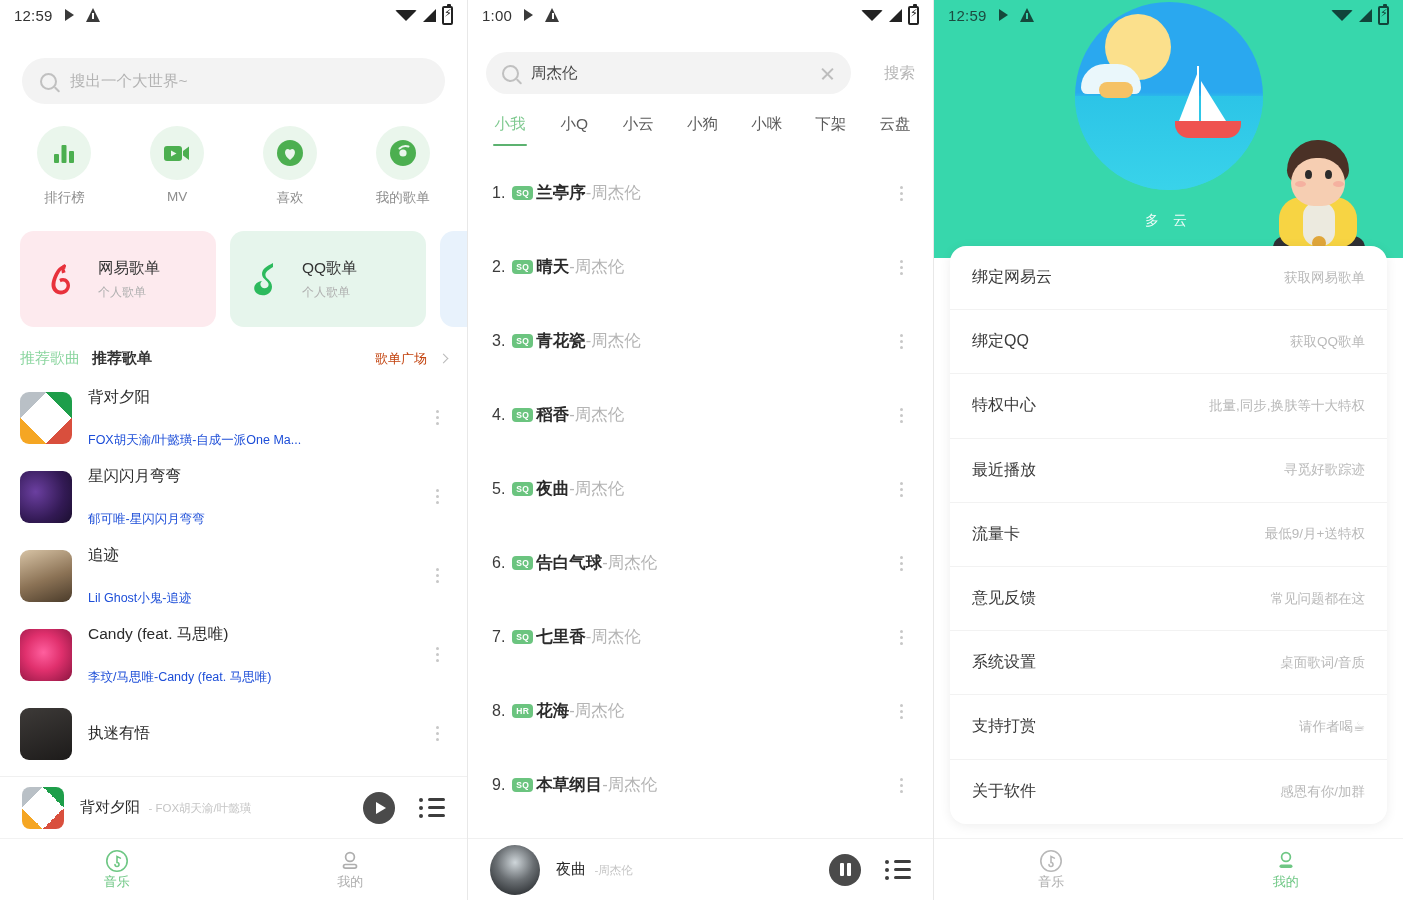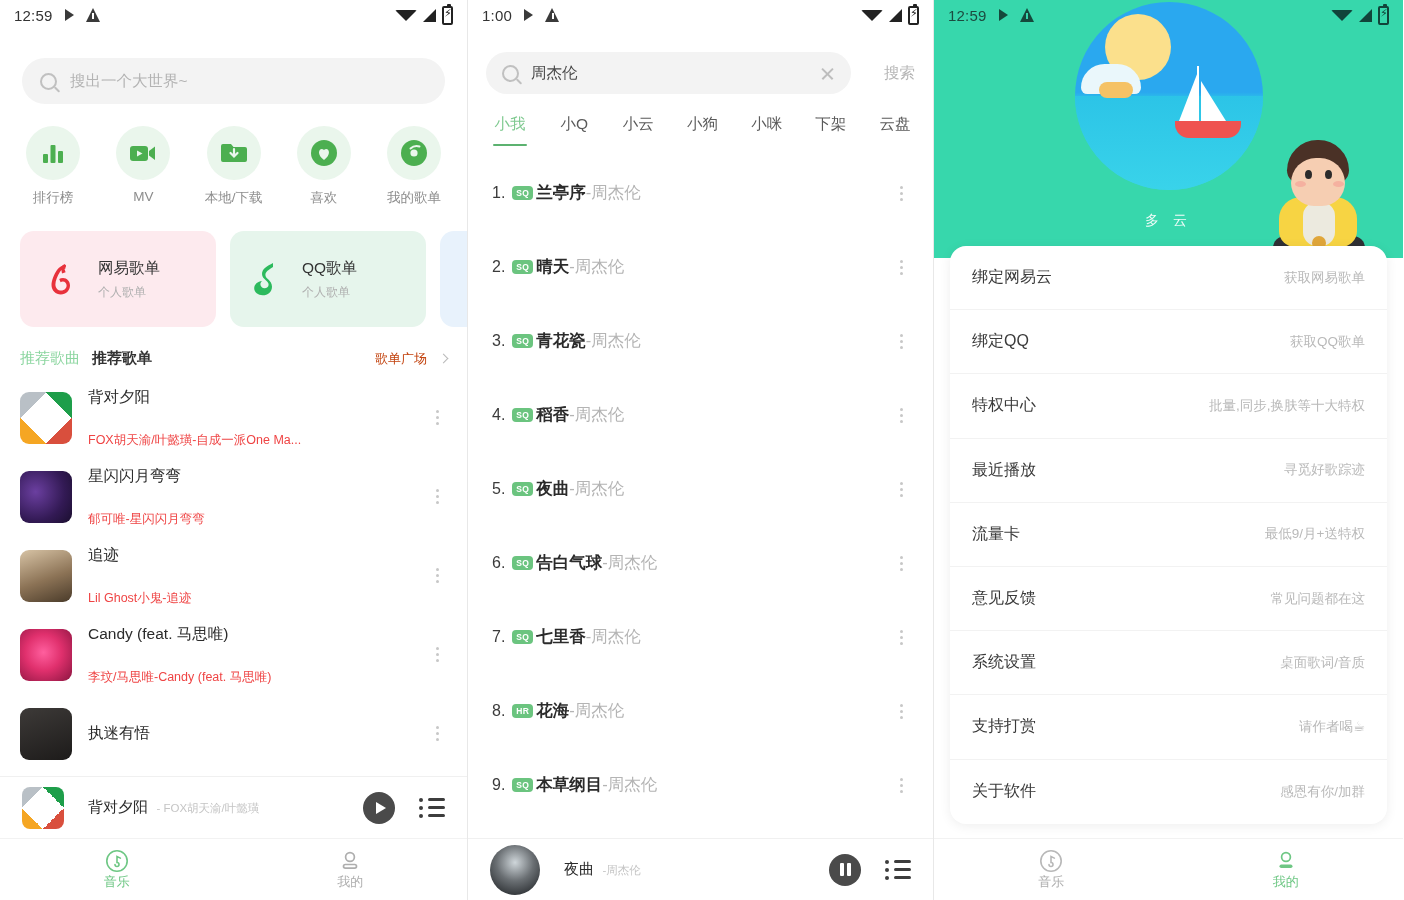--- a/index.html
+++ b/index.html
@@ -69,28 +69,28 @@
   .sect { display: flex; align-items: center; margin: 22px 20px 0 20px; gap: 12px; }
   .sect .t1 { font-size: 15px; color: #8cd6a0; }
   .sect .t2 { font-size: 15px; color: #333; font-weight: 600; }
   .sect .more { margin-left: auto; font-size: 13px; color: #c2410c; display: flex; align-items: center; gap: 13px; }
   .chev { width: 7px; height: 7px; border-right: 1.6px solid #b8b8b8; border-top: 1.6px solid #b8b8b8; transform: rotate(45deg); }
 
   .songs { margin-top: 10px; }
   .song { display: flex; align-items: center; padding: 9px 20px; gap: 16px; height: 79px; }
   .cover { width: 52px; height: 52px; border-radius: 9px; flex: none; background: #ddd; overflow: hidden; }
   .sname { font-size: 15.5px; color: #2b2b2b; }
-  .sart { font-size: 12.5px; color: #ef4444; margin-top: 24px; white-space: nowrap; overflow: hidden; text-overflow: ellipsis; max-width: 330px; }
+  .sart { font-size: 12.5px; color: #1d4ed8; margin-top: 24px; white-space: nowrap; overflow: hidden; text-overflow: ellipsis; max-width: 330px; }
   .dots { margin-left: auto; width: 20px; display: flex; flex-direction: column; align-items: center; gap: 3px; }
   .dots i { width: 3px; height: 3px; border-radius: 50%; background: #c7c7c7; display: block; }
 
   
   .mini {
     position: absolute; left: 0; bottom: 62px; width: 100%; height: 62px;
-    background: #fff; border-top: 1px solid #f0f0f0; display: flex; align-items: center; padding: 0 22px; gap: 24px;
+    background: #fff; border-top: 1px solid #f0f0f0; display: flex; align-items: center; padding: 0 22px; gap: 16px;
   }
   .mini .cover { width: 42px; height: 42px; border-radius: 8px; }
   .mtitle { font-size: 15px; color: #2b2b2b; }
   .martist { font-size: 11.5px; color: #c5c5c5; margin-left: 4px; }
   .mctrl { margin-left: auto; display: flex; align-items: center; gap: 24px; }
   .pbtn { width: 32px; height: 32px; border-radius: 50%; background: #4a4a4a; display: flex; align-items: center; justify-content: center; }
   .pbtn .tri { width: 0; height: 0; border-left: 10px solid #fff; border-top: 6.5px solid transparent; border-bottom: 6.5px solid transparent; margin-left: 3px; }
   .pbtn .pause { display: flex; gap: 3px; }
   .pbtn .pause span { width: 4px; height: 13px; background: #fff; border-radius: 1px; }
   .listic { width: 26px; display: flex; flex-direction: column; gap: 4px; }
@@ -217,29 +217,20 @@
       </div>
       <div class="qi">
         <div class="qcircle">
           <svg width="28" height="22" viewBox="0 0 28 22">
               <rect class="g" x="1" y="4" width="18" height="15" rx="3"></rect>
               <path class="g" d="M20 9 L26 4.5 L26 18 L20 13.5 Z"></path>
               <path d="M8 8.5 L13.5 11.5 L8 14.5 Z" fill="#eaf6ec"></path>
             </svg>
         </div>
         <span class="qlabel">MV</span>
-      </div>
-      <div class="qi">
-        <div class="qcircle">
-          <svg width="26" height="24" viewBox="0 0 26 24">
-              <path class="g" d="M2 4 h8 l2.5 3 H24 a2 2 0 0 1 2 2 v11 a2 2 0 0 1 -2 2 H2 a2 2 0 0 1 -2 -2 V6 a2 2 0 0 1 2 -2 z" transform="translate(0,-1)"></path>
-              <path d="M13 8 v7 M9.5 12 L13 15.5 L16.5 12" stroke="#eaf6ec" stroke-width="2.2" fill="none" stroke-linecap="round"></path>
-            </svg>
-        </div>
-        <span class="qlabel">本地/下载</span>
       </div>
       <div class="qi">
         <div class="qcircle">
           <svg width="28" height="28" viewBox="0 0 28 28">
               <circle cx="14" cy="14" r="13" class="g"></circle>
               <path d="M14 21 C7 16 8.5 10 11.8 10 C13.2 10 14 11.2 14 11.2 C14 11.2 14.8 10 16.2 10 C19.5 10 21 16 14 21 Z" fill="#eaf6ec"></path>
             </svg>
         </div>
         <span class="qlabel">喜欢</span>
       </div>

